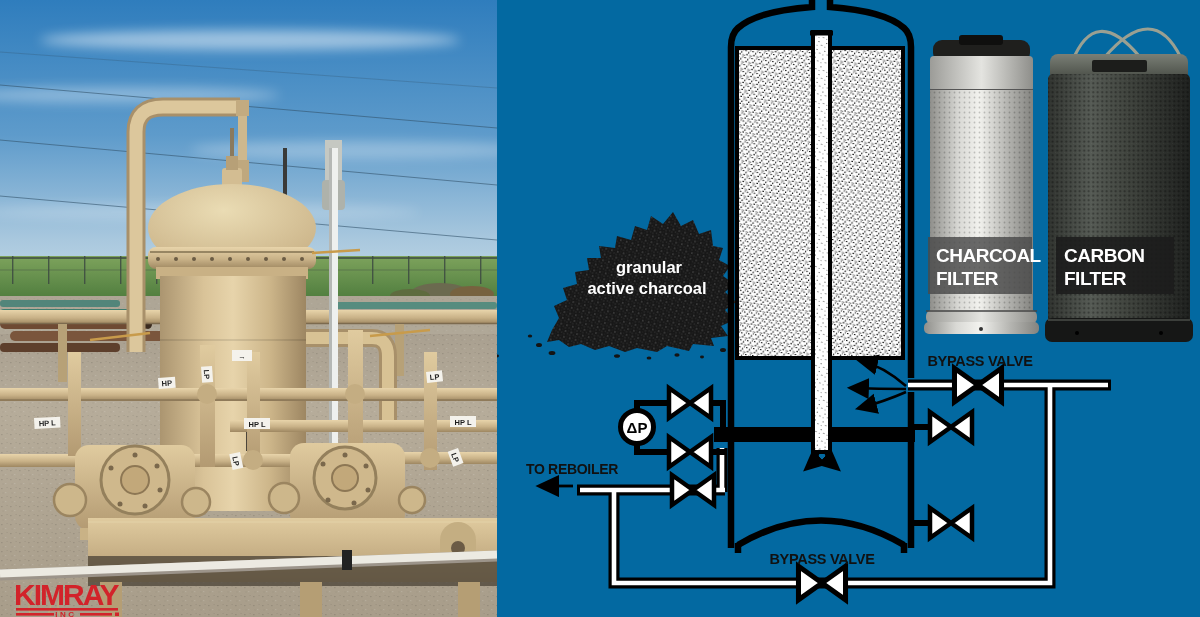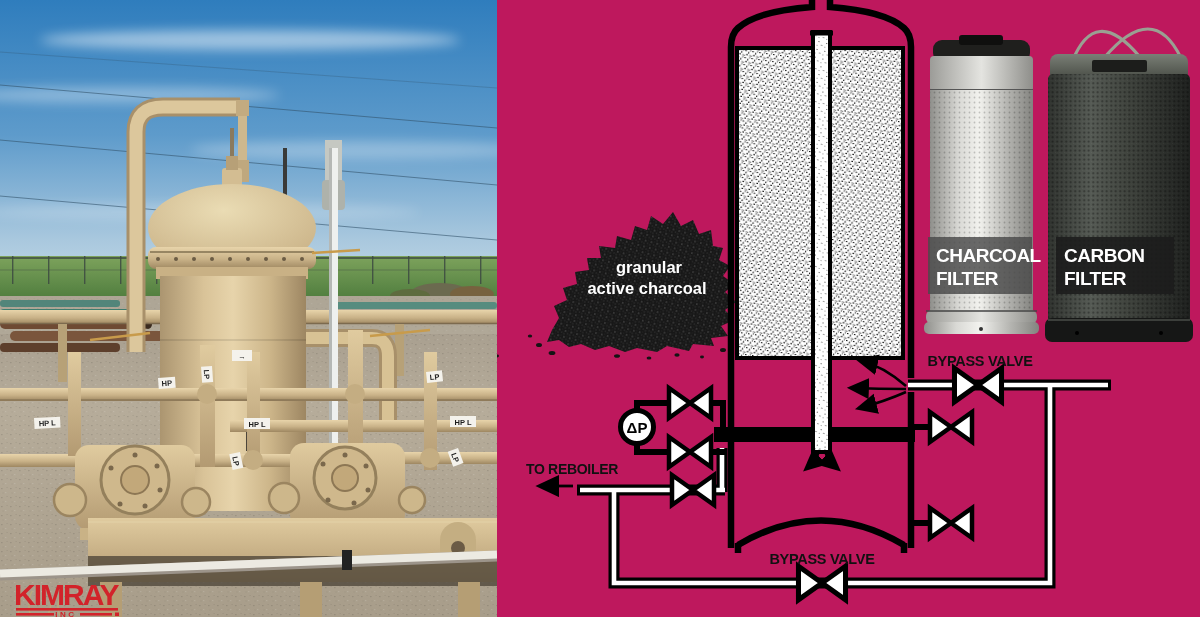--- a/index.html
+++ b/index.html
@@ -1,19 +1,19 @@
 <!DOCTYPE html>
 <html><head>
 <meta charset="utf-8">
 <style>
   html,body{margin:0;padding:0;background:#ffffff;}
   .canvas{position:relative;width:1200px;height:617px;background:#ffffff;overflow:hidden;
           font-family:"Liberation Sans",sans-serif;}
   .photo{position:absolute;left:0;top:0;width:497px;height:617px;overflow:hidden;}
-  .diagram{position:absolute;left:497px;top:0;width:703px;height:617px;background:#be185d;}
+  .diagram{position:absolute;left:497px;top:0;width:703px;height:617px;background:#0369a1;}
   svg{display:block;}
   text{font-family:"Liberation Sans",sans-serif;}
   .diag-label{font-weight:bold;fill:#111;letter-spacing:-0.3px;}
   .filter-label{font-weight:bold;fill:#ffffff;letter-spacing:-0.5px;}
   .pile-label{font-weight:bold;fill:#ffffff;}
   .dp-text{font-weight:bold;fill:#000;}
   .tag-text{font-weight:bold;fill:#1c1c1c;}
   .logo-text{font-weight:bold;fill:#d2232a;letter-spacing:-2px;}
   .logo-sub{font-weight:bold;fill:#d2232a;letter-spacing:2.5px;}
 </style>

